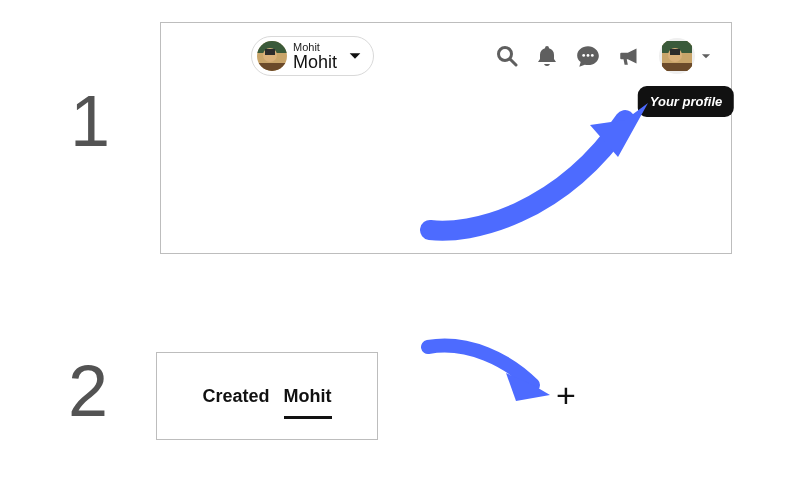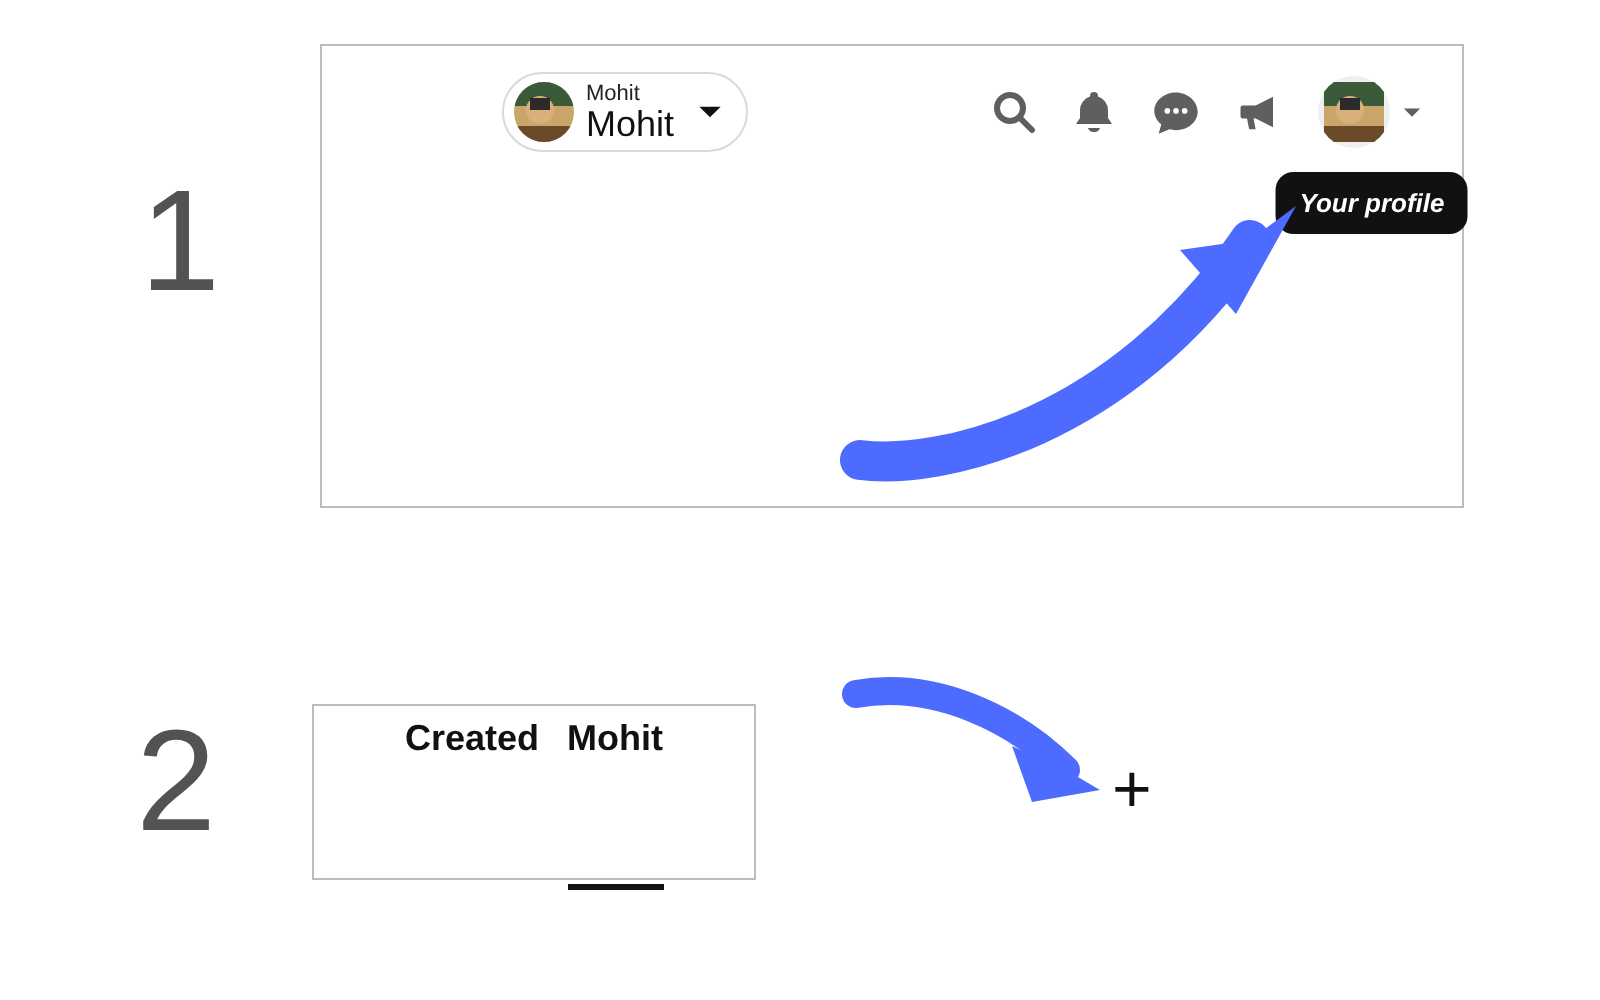--- a/index.html
+++ b/index.html
@@ -15,21 +15,21 @@
   .names{display:flex;flex-direction:column;line-height:1;margin-left:6px;}
   .name-sm{font-size:11px;color:#222;}
   .name-lg{font-size:18px;color:#111;}
   .pill-caret{margin-left:10px;}
   .ico{color:#5f5f5f;display:flex;align-items:center;justify-content:center;}
   .profile-wrap{position:relative;display:flex;align-items:center;gap:4px;}
   .profile-circle{width:36px;height:36px;border-radius:50%;background:#efefef;display:flex;align-items:center;justify-content:center;overflow:hidden;}
   .tooltip{position:absolute;top:48px;left:50%;transform:translateX(-50%);background:#111;color:#fff;font-size:13px;font-weight:600;padding:8px 12px;border-radius:9px;white-space:nowrap;}
   .profile-anchor{position:relative;font-style:italic;}
   
-  .panel2{left:156px;top:352px;width:220px;height:86px;display:flex;justify-content:center;gap:14px;}
+  .panel2{left:156px;top:352px;width:220px;height:86px;display:flex;align-items:center;justify-content:center;gap:14px;}
   .tab{font-size:18px;font-weight:700;color:#111;position:relative;padding:6px 0;}
   .tab.active::after{content:"";position:absolute;left:0;right:0;bottom:-6px;height:3px;background:#111;}
   .plus-btn{position:absolute;left:556px;top:378px;font-size:34px;font-weight:400;color:#111;line-height:1;}
   
   .arrow{position:absolute;}
 </style>
 </head>
 <body>
 
 <div class="stage">

